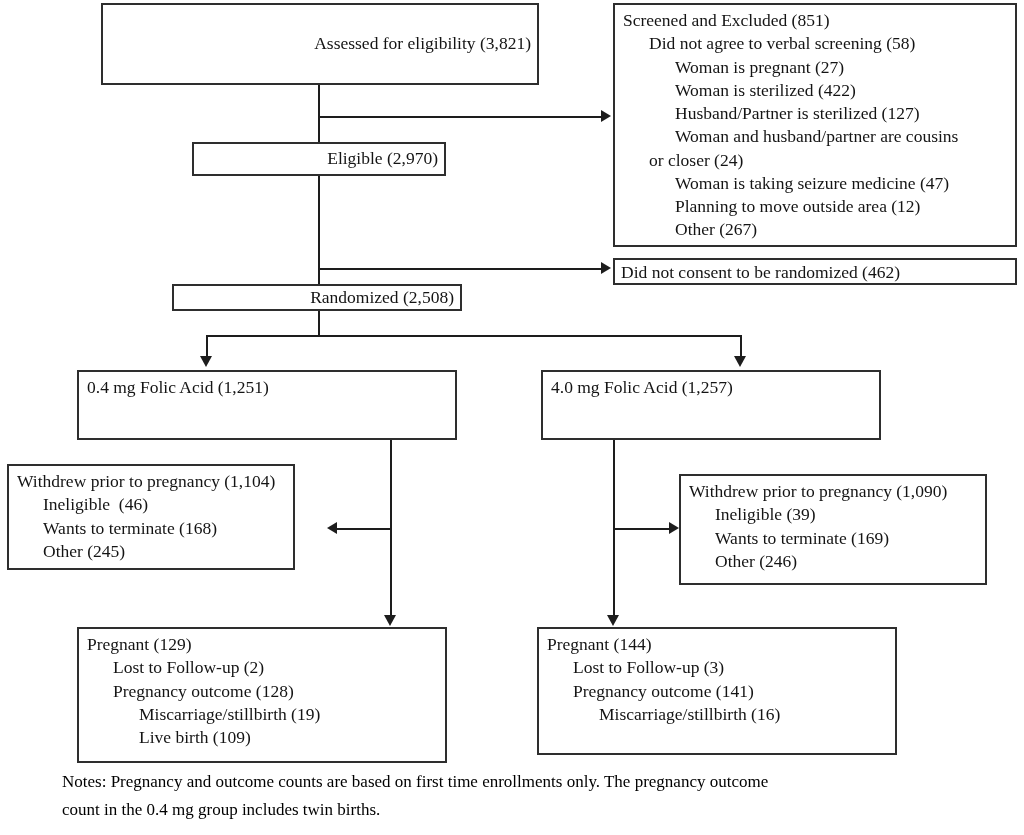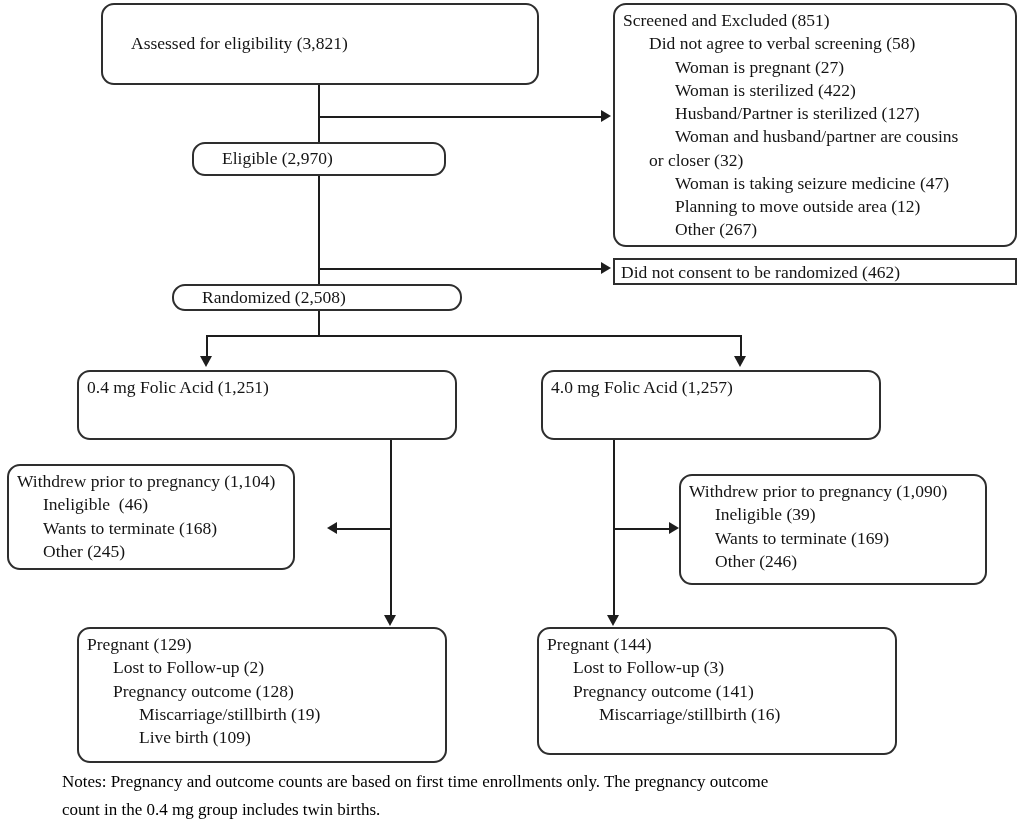--- a/index.html
+++ b/index.html
@@ -23,26 +23,25 @@
     position: absolute;
     box-sizing: border-box;
     border: 2px solid #2e2e2e;
     background: #ffffff;
     font-size: 17.5px;
     line-height: 1.33;
     color: #141414;
   }
   .box.pad {
     padding: 4px 6px 4px 8px;
-    border-radius: 13px;
   }
   .box.center {
     display: flex;
     align-items: center;
-    justify-content: flex-start;
+    justify-content: flex-end;
     text-align: center;
     padding-left: 28px;
   }
   .box.topleft {
     display: block;
     text-align: left;
   }
   .line-item {
     display: block;
     white-space: pre;
@@ -107,21 +106,21 @@
   </div>
 
   <div class="box topleft pad" style="left:613px; top:3px; width:404px; height:244px;">
     <div class="box-lines">
         <span class="line-item ind0">Screened and Excluded (851)</span>
         <span class="line-item ind1">Did not agree to verbal screening (58)</span>
         <span class="line-item ind2">Woman is pregnant (27)</span>
         <span class="line-item ind2">Woman is sterilized (422)</span>
         <span class="line-item ind2">Husband/Partner is sterilized (127)</span>
         <span class="line-item ind2">Woman and husband/partner are cousins</span>
-        <span class="line-item ind1">or closer (32)</span>
+        <span class="line-item ind1">or closer (24)</span>
         <span class="line-item ind2">Woman is taking seizure medicine (47)</span>
         <span class="line-item ind2">Planning to move outside area (12)</span>
         <span class="line-item ind2">Other (267)</span>
       </div>
   </div>
 
   <div class="box center pad" style="left:192px; top:142px; width:254px; height:34px;">
     <div class="box-lines">
         <span class="line-item ind0">Eligible (2,970)</span>
       </div>

